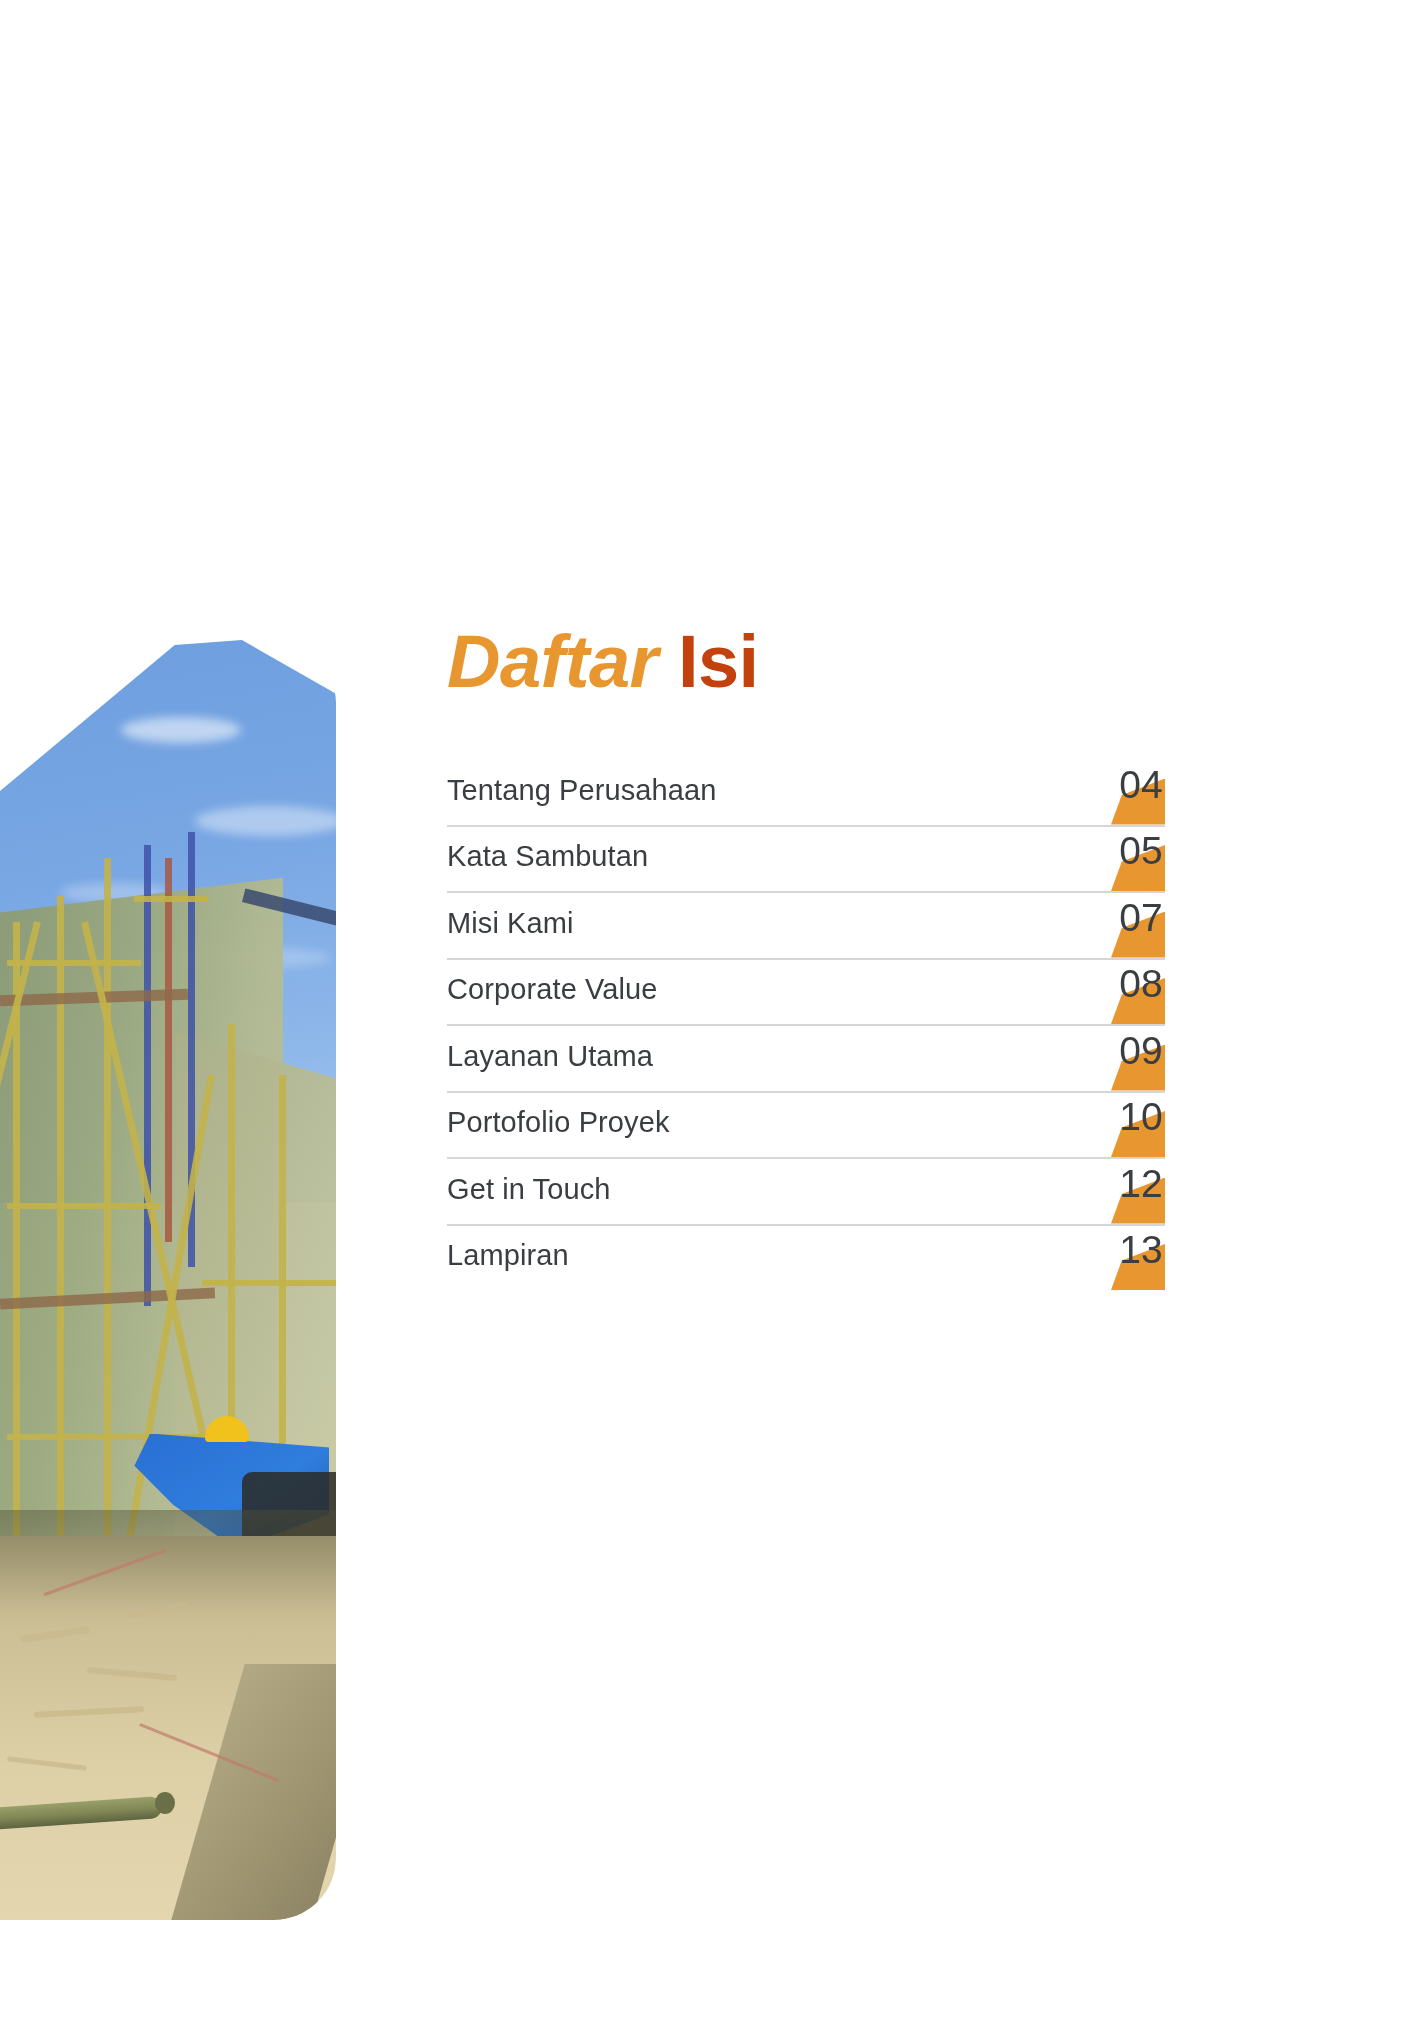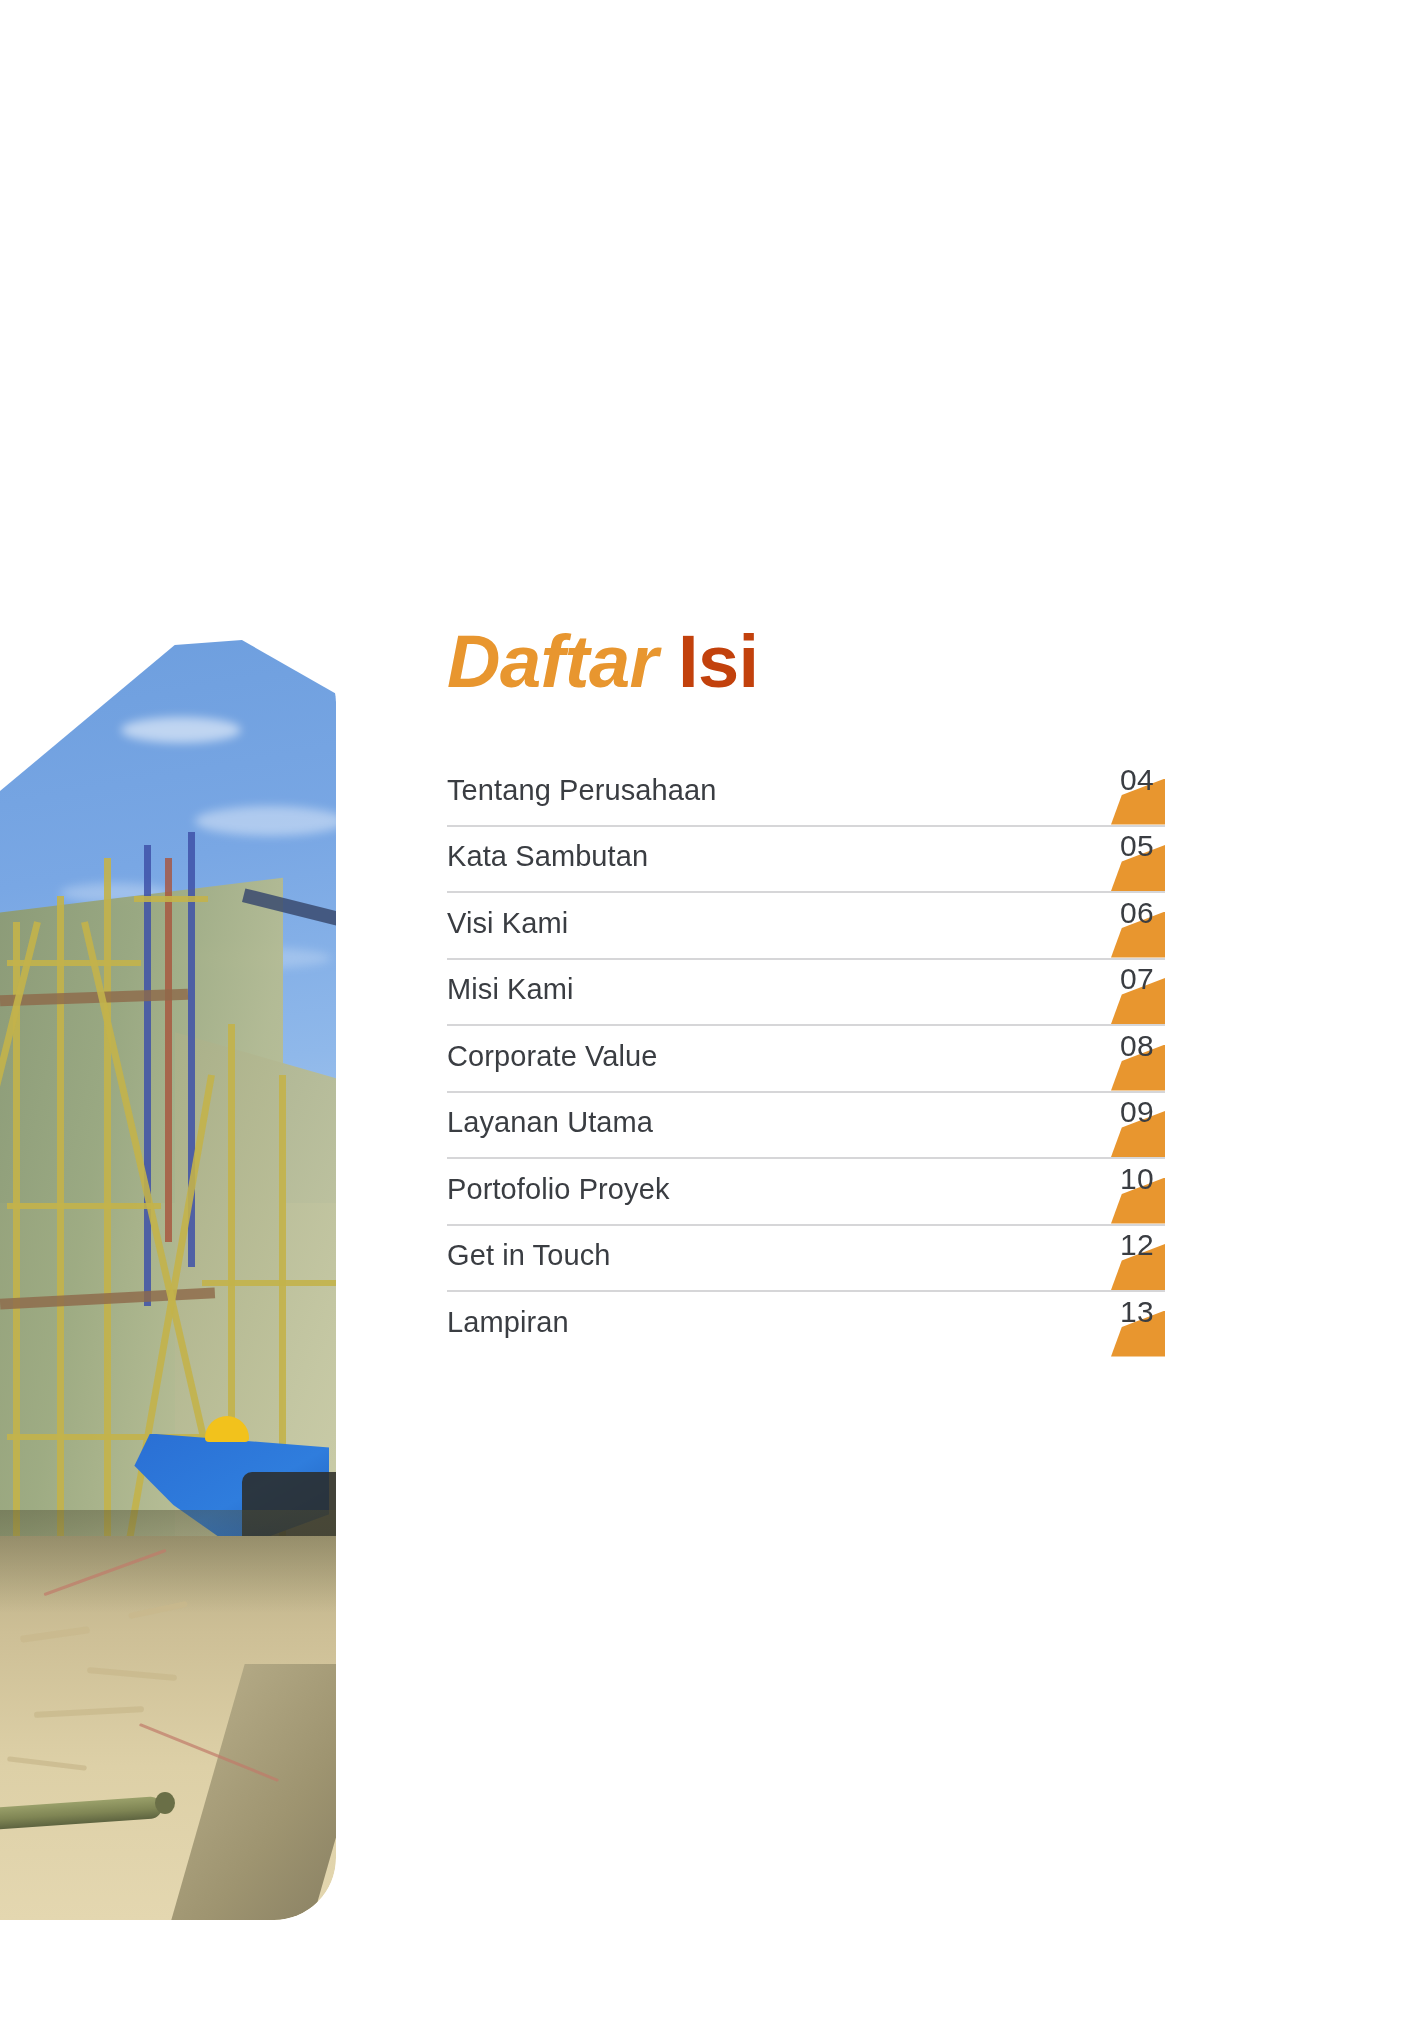--- a/index.html
+++ b/index.html
@@ -229,22 +229,22 @@
     left: 0; bottom: 0;
     width: 100%; height: 100%;
     background: #e8962f;
     -webkit-clip-path: polygon(0% 100%, 20% 36%, 100% 0%, 100% 100%);
     clip-path: polygon(0% 100%, 20% 36%, 100% 0%, 100% 100%);
   }
   .toc-page .num {
     position: absolute;
     left: 0; right: 2px;
     top: -14px;
-    text-align: center;
-    font-size: 30px;
+    text-align: right;
+    font-size: 39px;
     color: #3a3d42;
     line-height: 1;
     letter-spacing: 0.2px;
   }
 </style>
 </head>
 <body>
 
 <div id="photo-panel">
   <div id="photo-inner">
@@ -321,27 +321,20 @@
     </div>
 
     <div class="toc-row">
       <span class="toc-label">Kata Sambutan</span>
       <span class="toc-page">
         <span class="slab-shape"></span>
         <span class="num">05</span>
       </span>
     </div>
 
-    <div class="toc-row">
-      <span class="toc-label">Visi Kami</span>
-      <span class="toc-page">
-        <span class="slab-shape"></span>
-        <span class="num">06</span>
-      </span>
-    </div>
 
     <div class="toc-row">
       <span class="toc-label">Misi Kami</span>
       <span class="toc-page">
         <span class="slab-shape"></span>
         <span class="num">07</span>
       </span>
     </div>
 
     <div class="toc-row">

